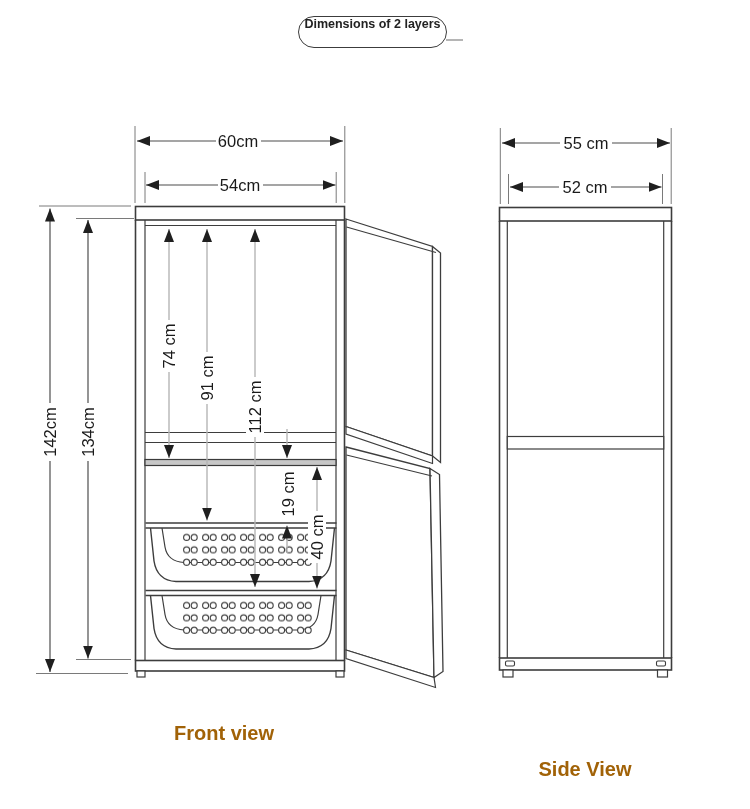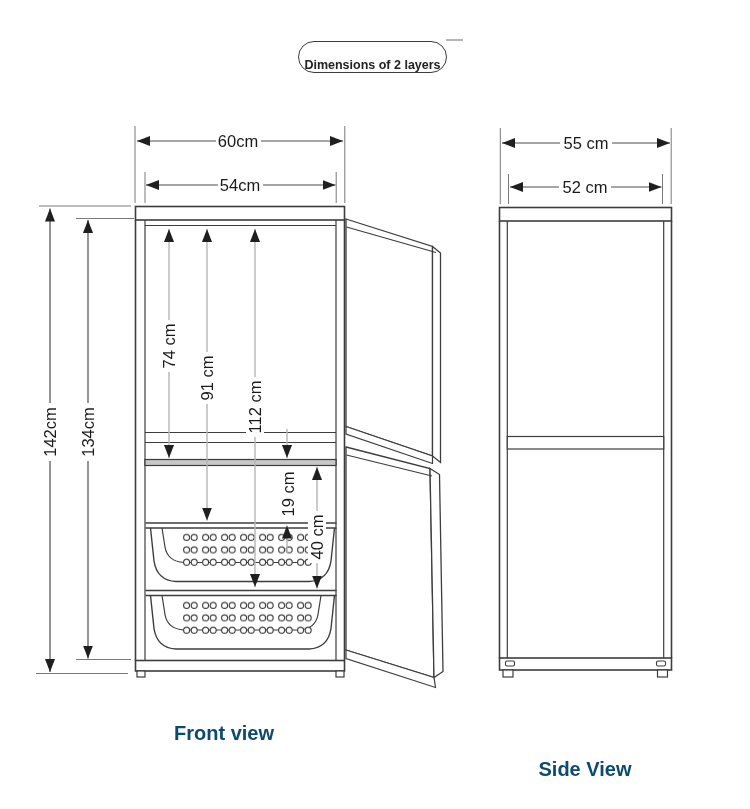--- a/index.html
+++ b/index.html
@@ -1,23 +1,23 @@
 <!DOCTYPE html>
 <html><head>
 <meta charset="utf-8">
 <style>
   html,body{margin:0;padding:0;background:#ffffff;}
   #stage{position:relative;width:750px;height:809px;background:#ffffff;overflow:hidden;
          font-family:"Liberation Sans",sans-serif;color:#1a1a1a;}
-  .badge{position:absolute;left:298px;top:41px;width:147px;height:30px;
+  .badge{position:absolute;left:298px;top:16px;width:147px;height:30px;
          border:1.5px solid #3c3c3c;border-radius:16px;background:#fff;
-         display:flex;align-items:flex-end;justify-content:center;
+         display:flex;align-items:flex-start;justify-content:center;
          font-size:12.5px;font-weight:bold;color:#222;}
   .badge-tail{position:absolute;left:446px;top:39px;width:17px;height:1.5px;background:#b5b5b5;}
-  .caption{position:absolute;font-size:20px;font-weight:bold;color:#0c4a6e;text-align:center;}
+  .caption{position:absolute;font-size:20px;font-weight:bold;color:#a16207;text-align:center;}
   #caption-front{left:124px;top:722px;width:200px;}
   #caption-side{left:485px;top:722px;width:200px;margin-top:36px;}
   svg{position:absolute;left:0;top:0;}
   svg text{font-family:"Liberation Sans",sans-serif;fill:#1a1a1a;}
   .dimtext{font-size:16.5px;}
   .outline{stroke:#3d3d3d;fill:none;}
   .white{fill:#ffffff;stroke:#3d3d3d;}
   .dimline{stroke:#4d4d4d;stroke-width:1.2;fill:none;}
   .innerdim{stroke:#b5b5b5;stroke-width:1.4;fill:none;}
   .ext{stroke:#7a7a7a;stroke-width:1;fill:none;}

